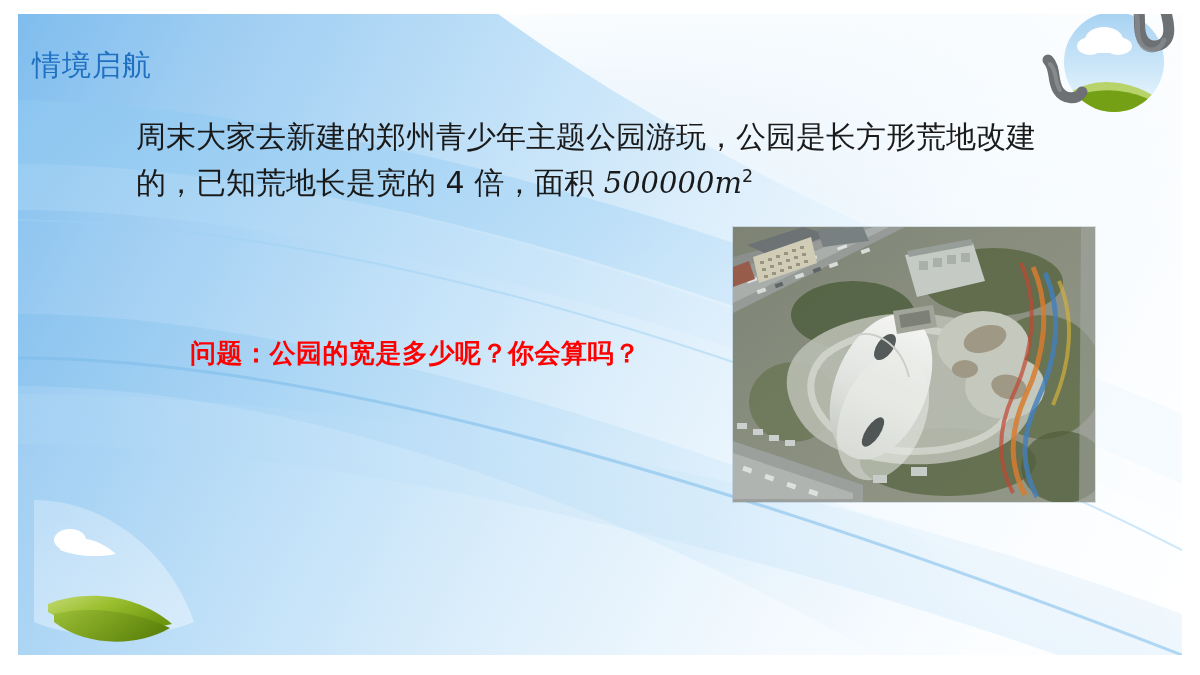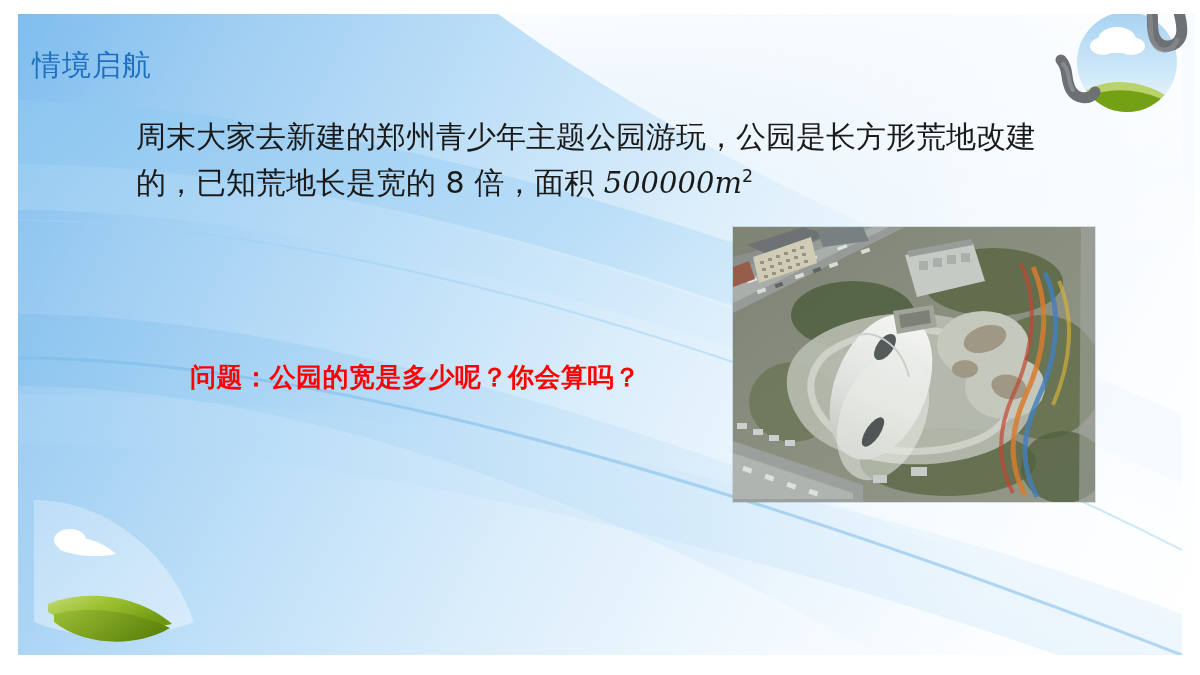--- a/index.html
+++ b/index.html
@@ -15,21 +15,20 @@
   }
 
   #slide {
     position: absolute;
     left: 18px;
     top: 14px;
     width: 1164px;
     height: 641px;
     overflow: hidden;
     background: linear-gradient(118deg, #7fbdee 0%, #9ecdf2 14%, #bfe0f8 34%, #dceefb 52%, #f2f9fe 70%, #fbfdff 86%, #ffffff 100%);
-    padding-left: 13px;
   }
   #swoosh-svg {
     position: absolute;
     left: 0; top: 0;
     width: 1164px;
     height: 641px;
   }
 
   
   #section-title {
@@ -69,21 +68,21 @@
   #body-text sup {
     font-size: 0.58em;
     vertical-align: super;
     font-style: normal;
   }
 
   
   #question-text {
     position: absolute;
     left: 172px;
-    top: 346px;
+    top: 322px;
     font-size: 26px;
     font-weight: bold;
     color: #ff0000;
     font-family: Liberation Serif, serif;
     white-space: nowrap;
     letter-spacing: 0.5px;
   }
 
   
   #park-photo {
@@ -158,21 +157,21 @@
 
     <path d="M0,430 C300,430 720,530 1040,641 L1164,641 L1164,600 C820,470 340,380 0,380 Z" fill="url(#gband4)" opacity="0.45"></path>
 
     <path d="M0,344 C330,344 800,500 1164,641" fill="none" stroke="#7cbcea" stroke-opacity="0.55" stroke-width="3"></path>
     <path d="M0,206 C330,210 790,346 1164,536" fill="none" stroke="#9ed2f4" stroke-opacity="0.5" stroke-width="2"></path>
   </svg>
 
   <div id="section-title">情境启航</div>
 
   <div id="body-text">
-    <span>周末大家去新建的郑州青少年主题公园游玩，公园是长方形荒地改建的，已知荒地长是宽的 8 倍，面积 </span><span class="num">500000</span><span class="unit">m</span><sup>2</sup>
+    <span>周末大家去新建的郑州青少年主题公园游玩，公园是长方形荒地改建的，已知荒地长是宽的 4 倍，面积 </span><span class="num">500000</span><span class="unit">m</span><sup>2</sup>
   </div>
 
   <div id="question-text">问题：公园的宽是多少呢？你会算吗？</div>
 
   <div id="park-photo">
     <svg width="362" height="275" viewBox="0 0 362 275">
       <defs>
         <linearGradient id="groundg" x1="0" y1="0" x2="1" y2="1">
           <stop offset="0%" stop-color="#7f8476"></stop>
           <stop offset="50%" stop-color="#8d9183"></stop>

